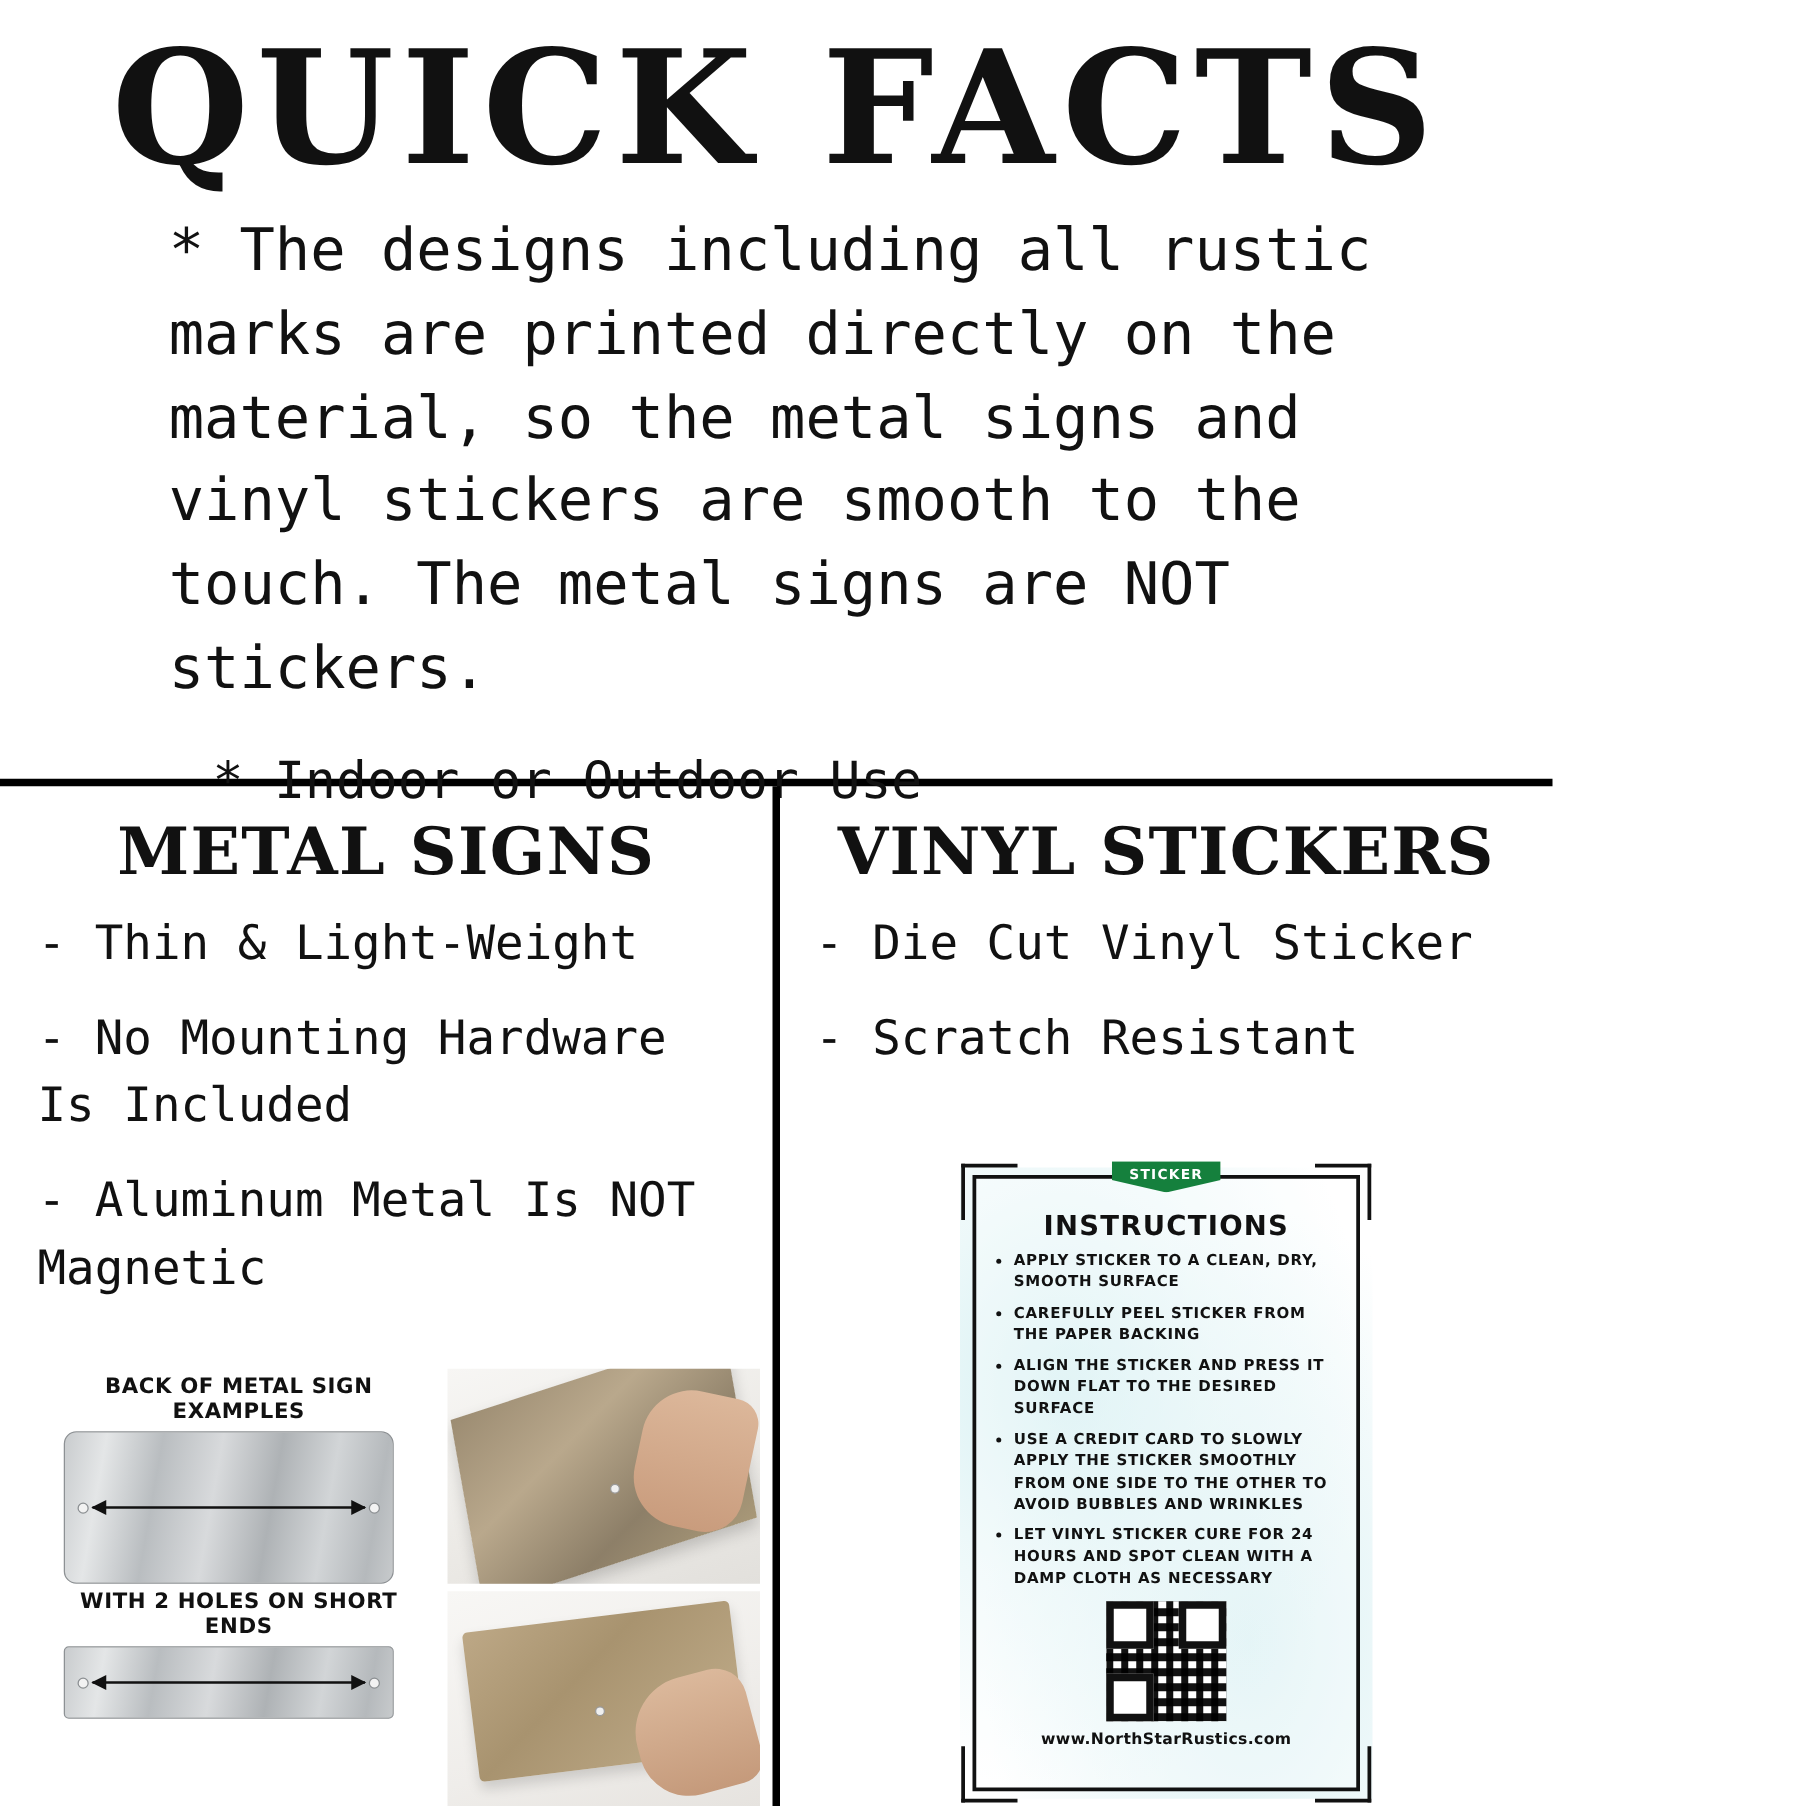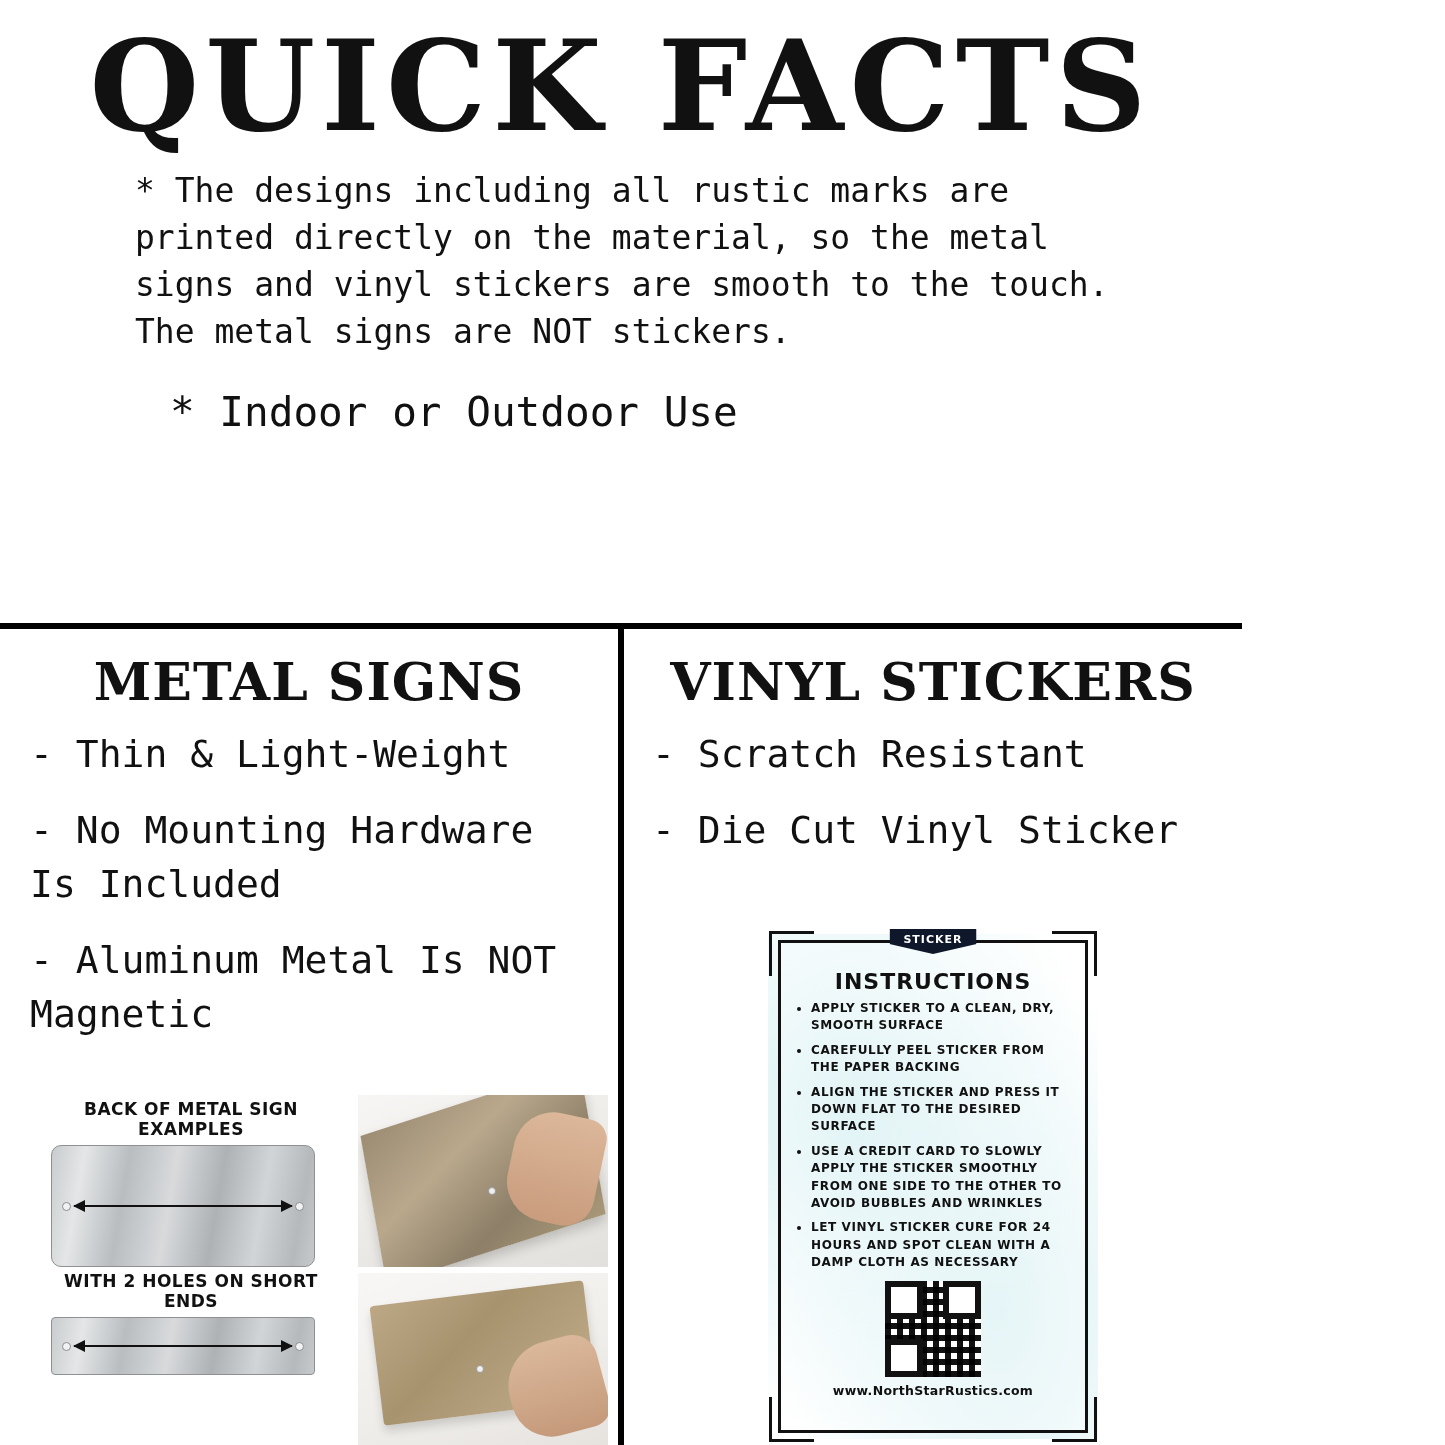--- a/index.html
+++ b/index.html
@@ -38,21 +38,21 @@
     font-weight: bold;
     font-size: 126px;
     line-height: 1.08;
     text-align: center;
     letter-spacing: 6px;
     margin: 0 0 14px 0;
     white-space: nowrap;
   }
 
   .bullet-para {
-    font-size: 33px;
+    font-size: 47px;
     line-height: 1.42;
     margin: 0 0 28px 0;
     padding: 0 100px 0 105px;
     text-align: left;
     letter-spacing: 0px;
   }
   .bullet-short {
     font-size: 41px;
     line-height: 1.4;
     margin: 0 0 28px 0;
@@ -276,21 +276,21 @@
   .corner.tl { top: -12px; left: -12px; border-top-width: 3px; border-left-width: 3px; }
   .corner.tr { top: -12px; right: -12px; border-top-width: 3px; border-right-width: 3px; }
   .corner.bl { bottom: -12px; left: -12px; border-bottom-width: 3px; border-left-width: 3px; }
   .corner.br { bottom: -12px; right: -12px; border-bottom-width: 3px; border-right-width: 3px; }
 
   .sticker-tag {
     position: absolute;
     top: -14px;
     left: 50%;
     transform: translateX(-50%);
-    background: #0f172a;
+    background: #15803d;
     color: #fff;
     font-family: "DejaVu Sans", sans-serif;
     font-weight: bold;
     font-size: 11px;
     letter-spacing: 1px;
     padding: 4px 14px 8px 14px;
     clip-path: polygon(0 0, 100% 0, 100% 60%, 50% 100%, 0 60%);
   }
   .sticker-heading {
     font-family: "DejaVu Sans", sans-serif;
@@ -390,22 +390,22 @@
             <span class="hand-b"></span>
           </div>
         </div>
       </div>
     </div>
 
     <div class="vrule"></div>
 
     <div class="col col-right">
       <div class="col-title">VINYL STICKERS</div>
+      <div class="col-item">- Die Cut Vinyl Sticker</div>
       <div class="col-item">- Scratch Resistant</div>
-      <div class="col-item">- Die Cut Vinyl Sticker</div>
 
       <div class="sticker-card-wrap">
         <div class="sticker-bg-splash"></div>
         <div class="sticker-card">
           <span class="corner tl"></span>
           <span class="corner tr"></span>
           <span class="corner bl"></span>
           <span class="corner br"></span>
 
           <div class="sticker-tag">STICKER</div>

